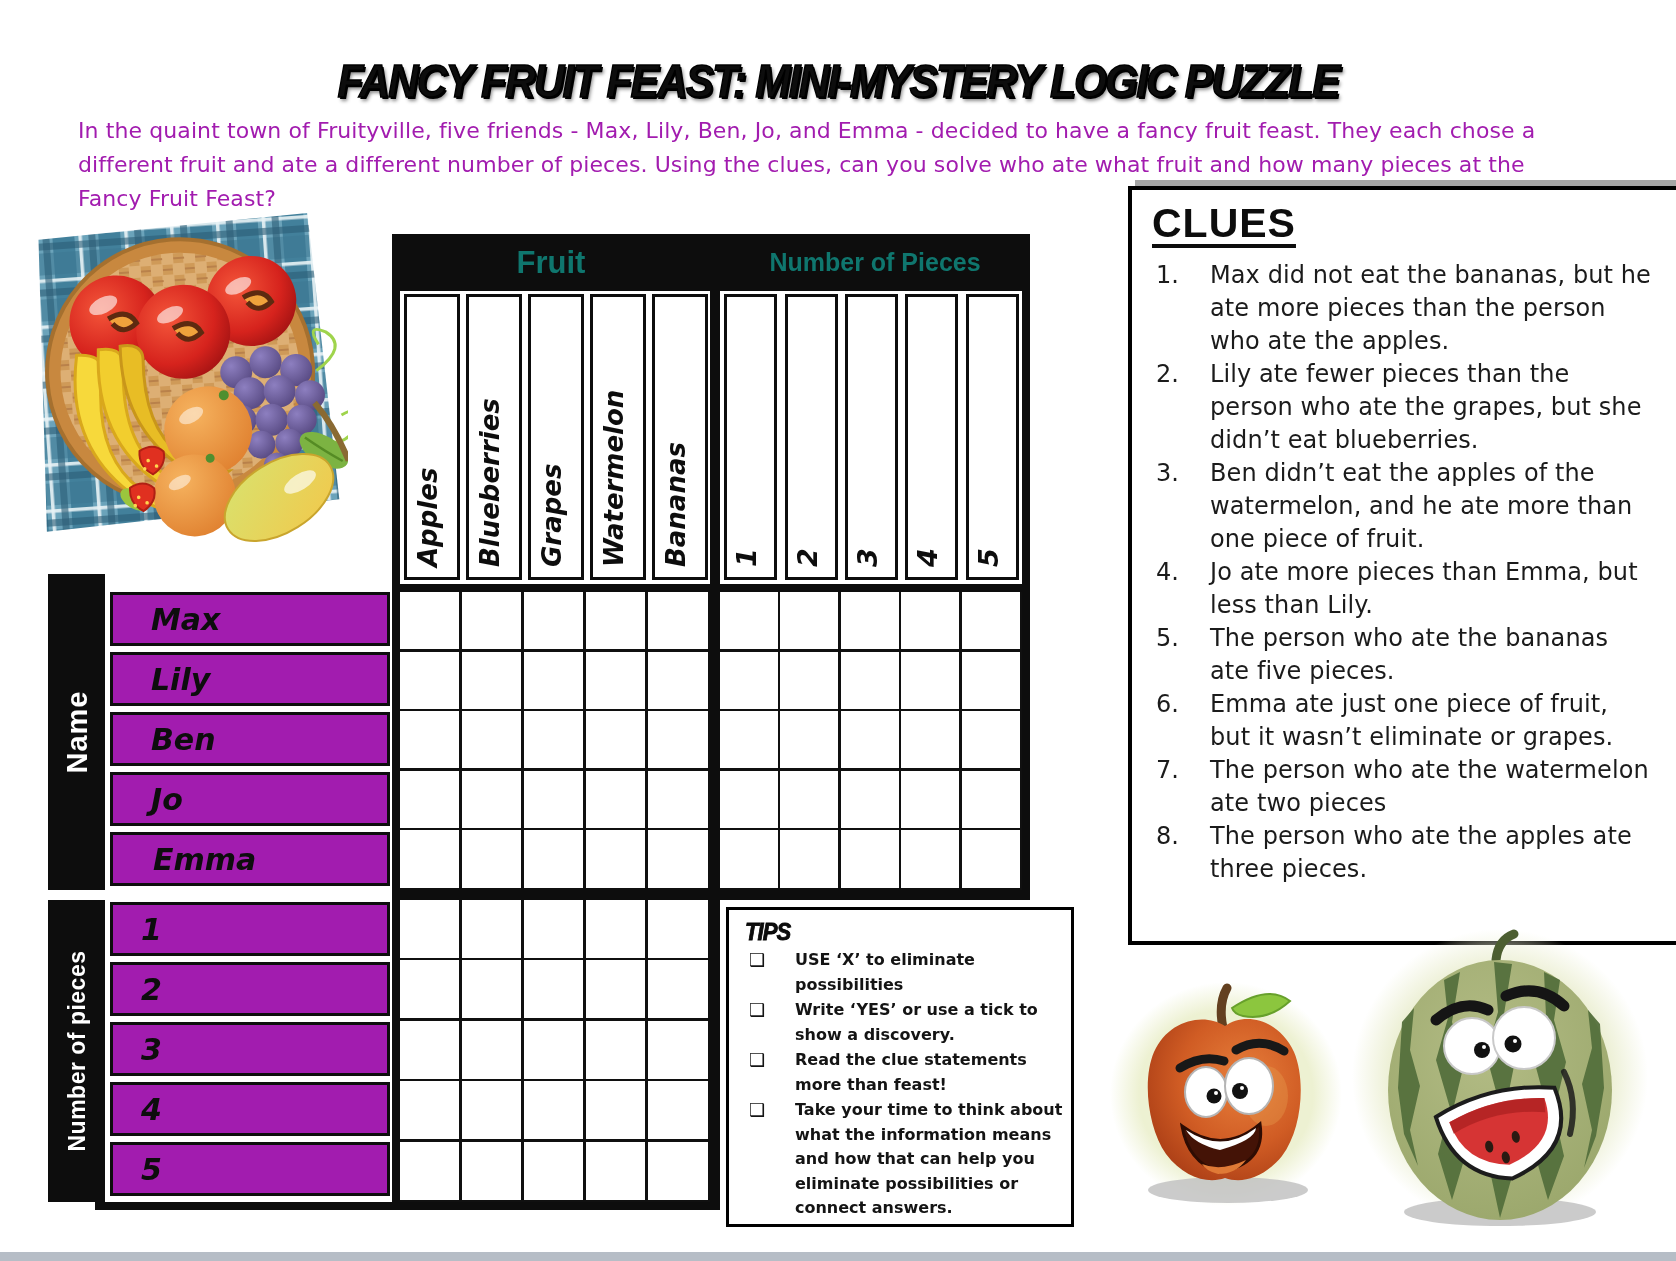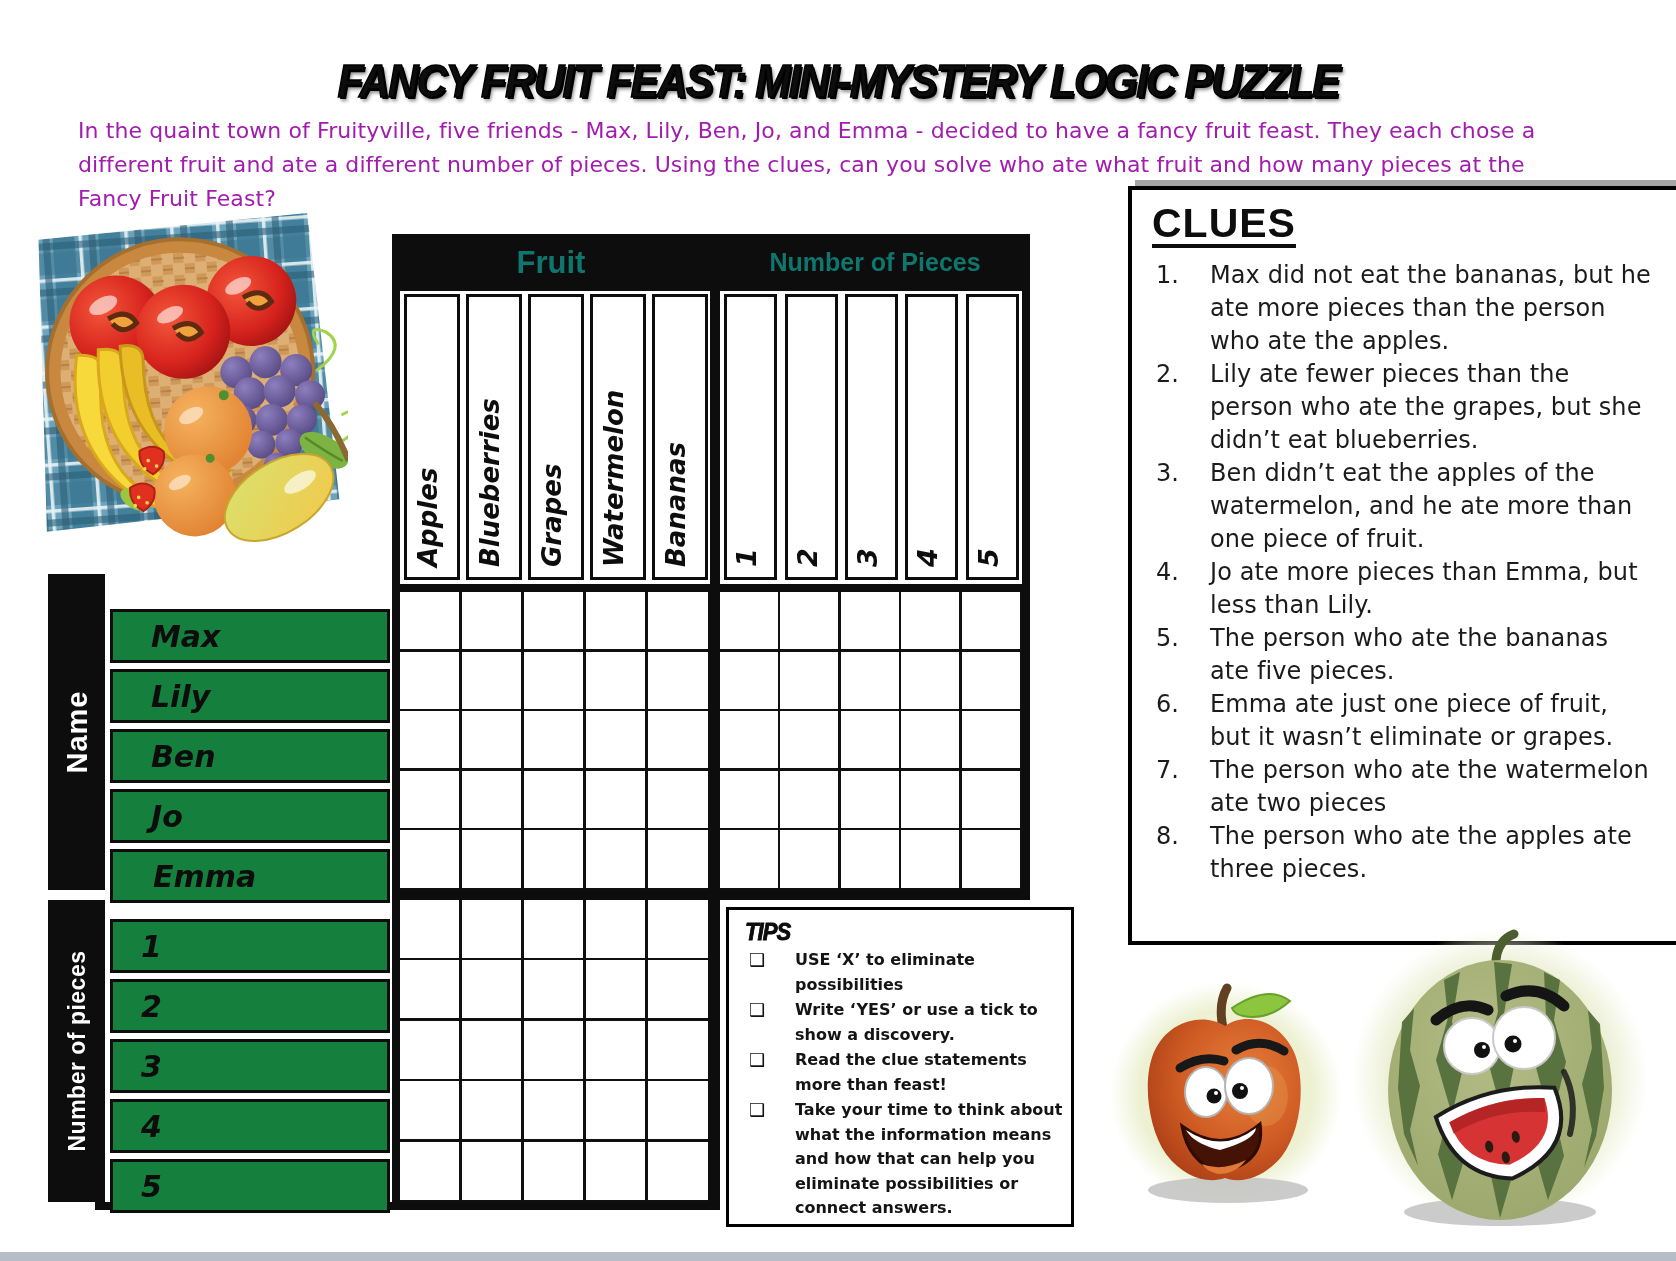--- a/index.html
+++ b/index.html
@@ -28,22 +28,22 @@
 
   .hc{position:absolute;top:60px;height:286px;background:#fff;border:3px solid #0d0d0d;box-sizing:border-box;}
   .hc.f{width:56px;}
   .hc.n{width:53px;}
   .rlab{position:absolute;bottom:10px;left:calc(50% + 11px);transform-origin:left bottom;
         transform:rotate(-90deg);white-space:nowrap;}
   .hand{font-family:"DejaVu Sans",sans-serif;font-style:italic;font-weight:600;}
   .rlab.fruitlab{font-size:26px;}
   .rlab.numlab{font-size:27px;}
 
-  .lcell{position:absolute;left:62px;width:280px;height:54px;background:#15803d;
-         border:3px solid #0d0d0d;box-sizing:border-box;display:flex;align-items:center;margin-top:17px;}
+  .lcell{position:absolute;left:62px;width:280px;height:54px;background:#a21caf;
+         border:3px solid #0d0d0d;box-sizing:border-box;display:flex;align-items:center;}
   .lcell .hand{font-size:30px;}
   .lcell.namecell{padding-left:38px;}
   .lcell.piececell{padding-left:28px;}
 
   .vbar{position:absolute;left:0;width:57px;background:#0d0d0d;}
   .vax{position:absolute;left:50%;top:50%;transform:translate(-50%,-50%) rotate(-90deg);
        color:#fff;font-weight:bold;white-space:nowrap;}
   .vax.name{font-size:29px;letter-spacing:1px;}
   .vax.pieces{font-size:23px;letter-spacing:0.5px;}
 

